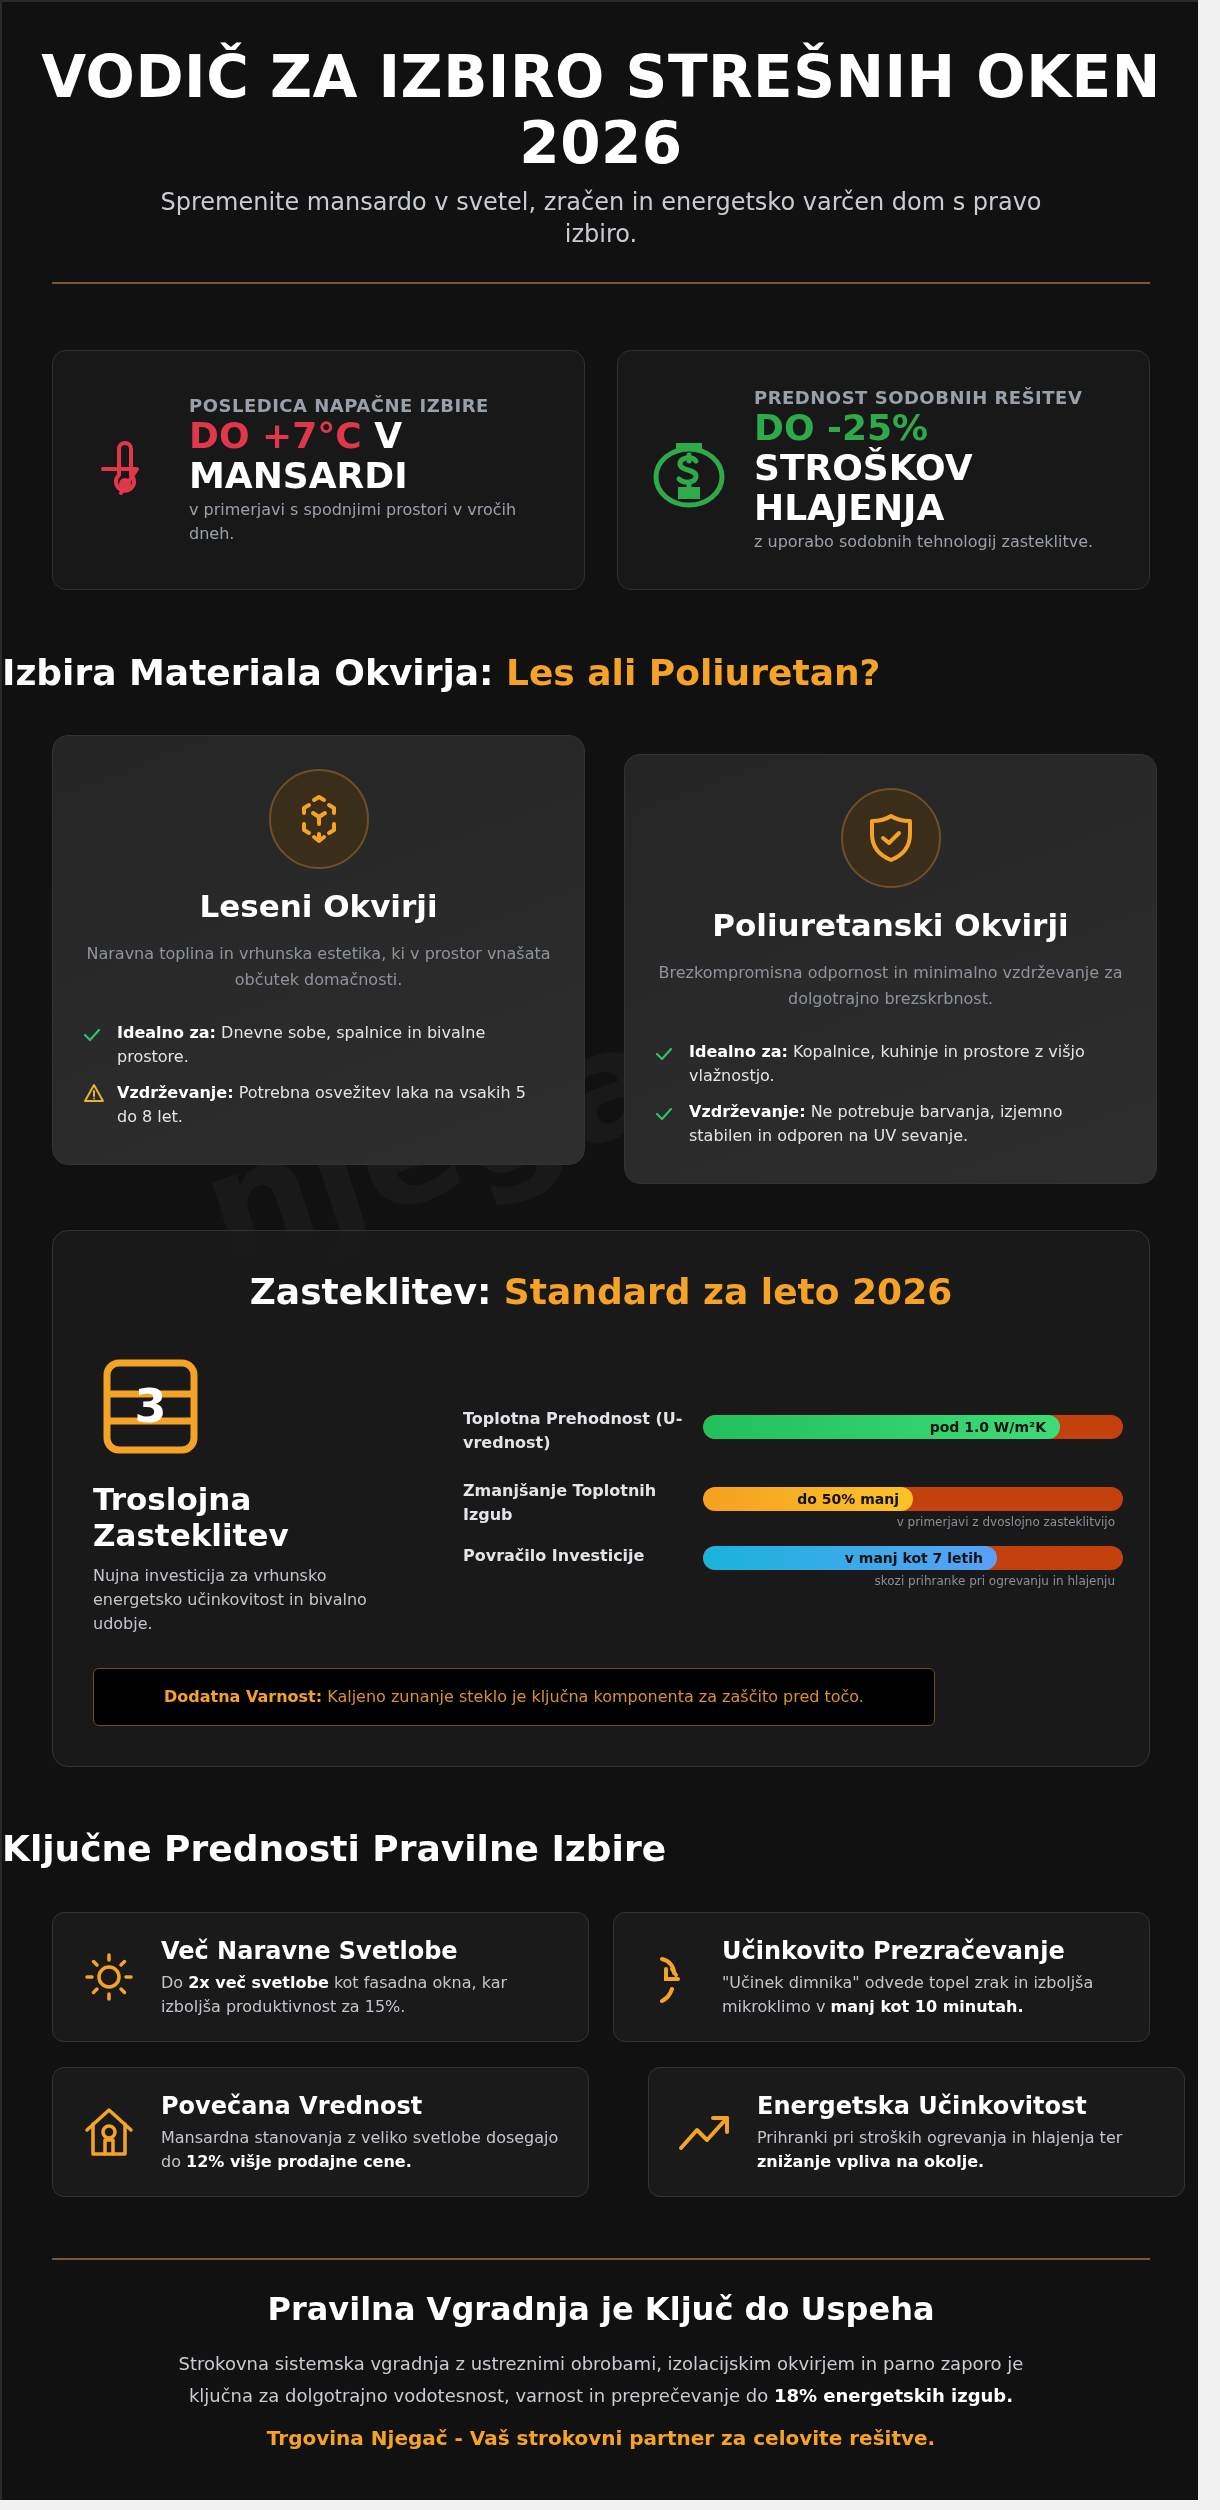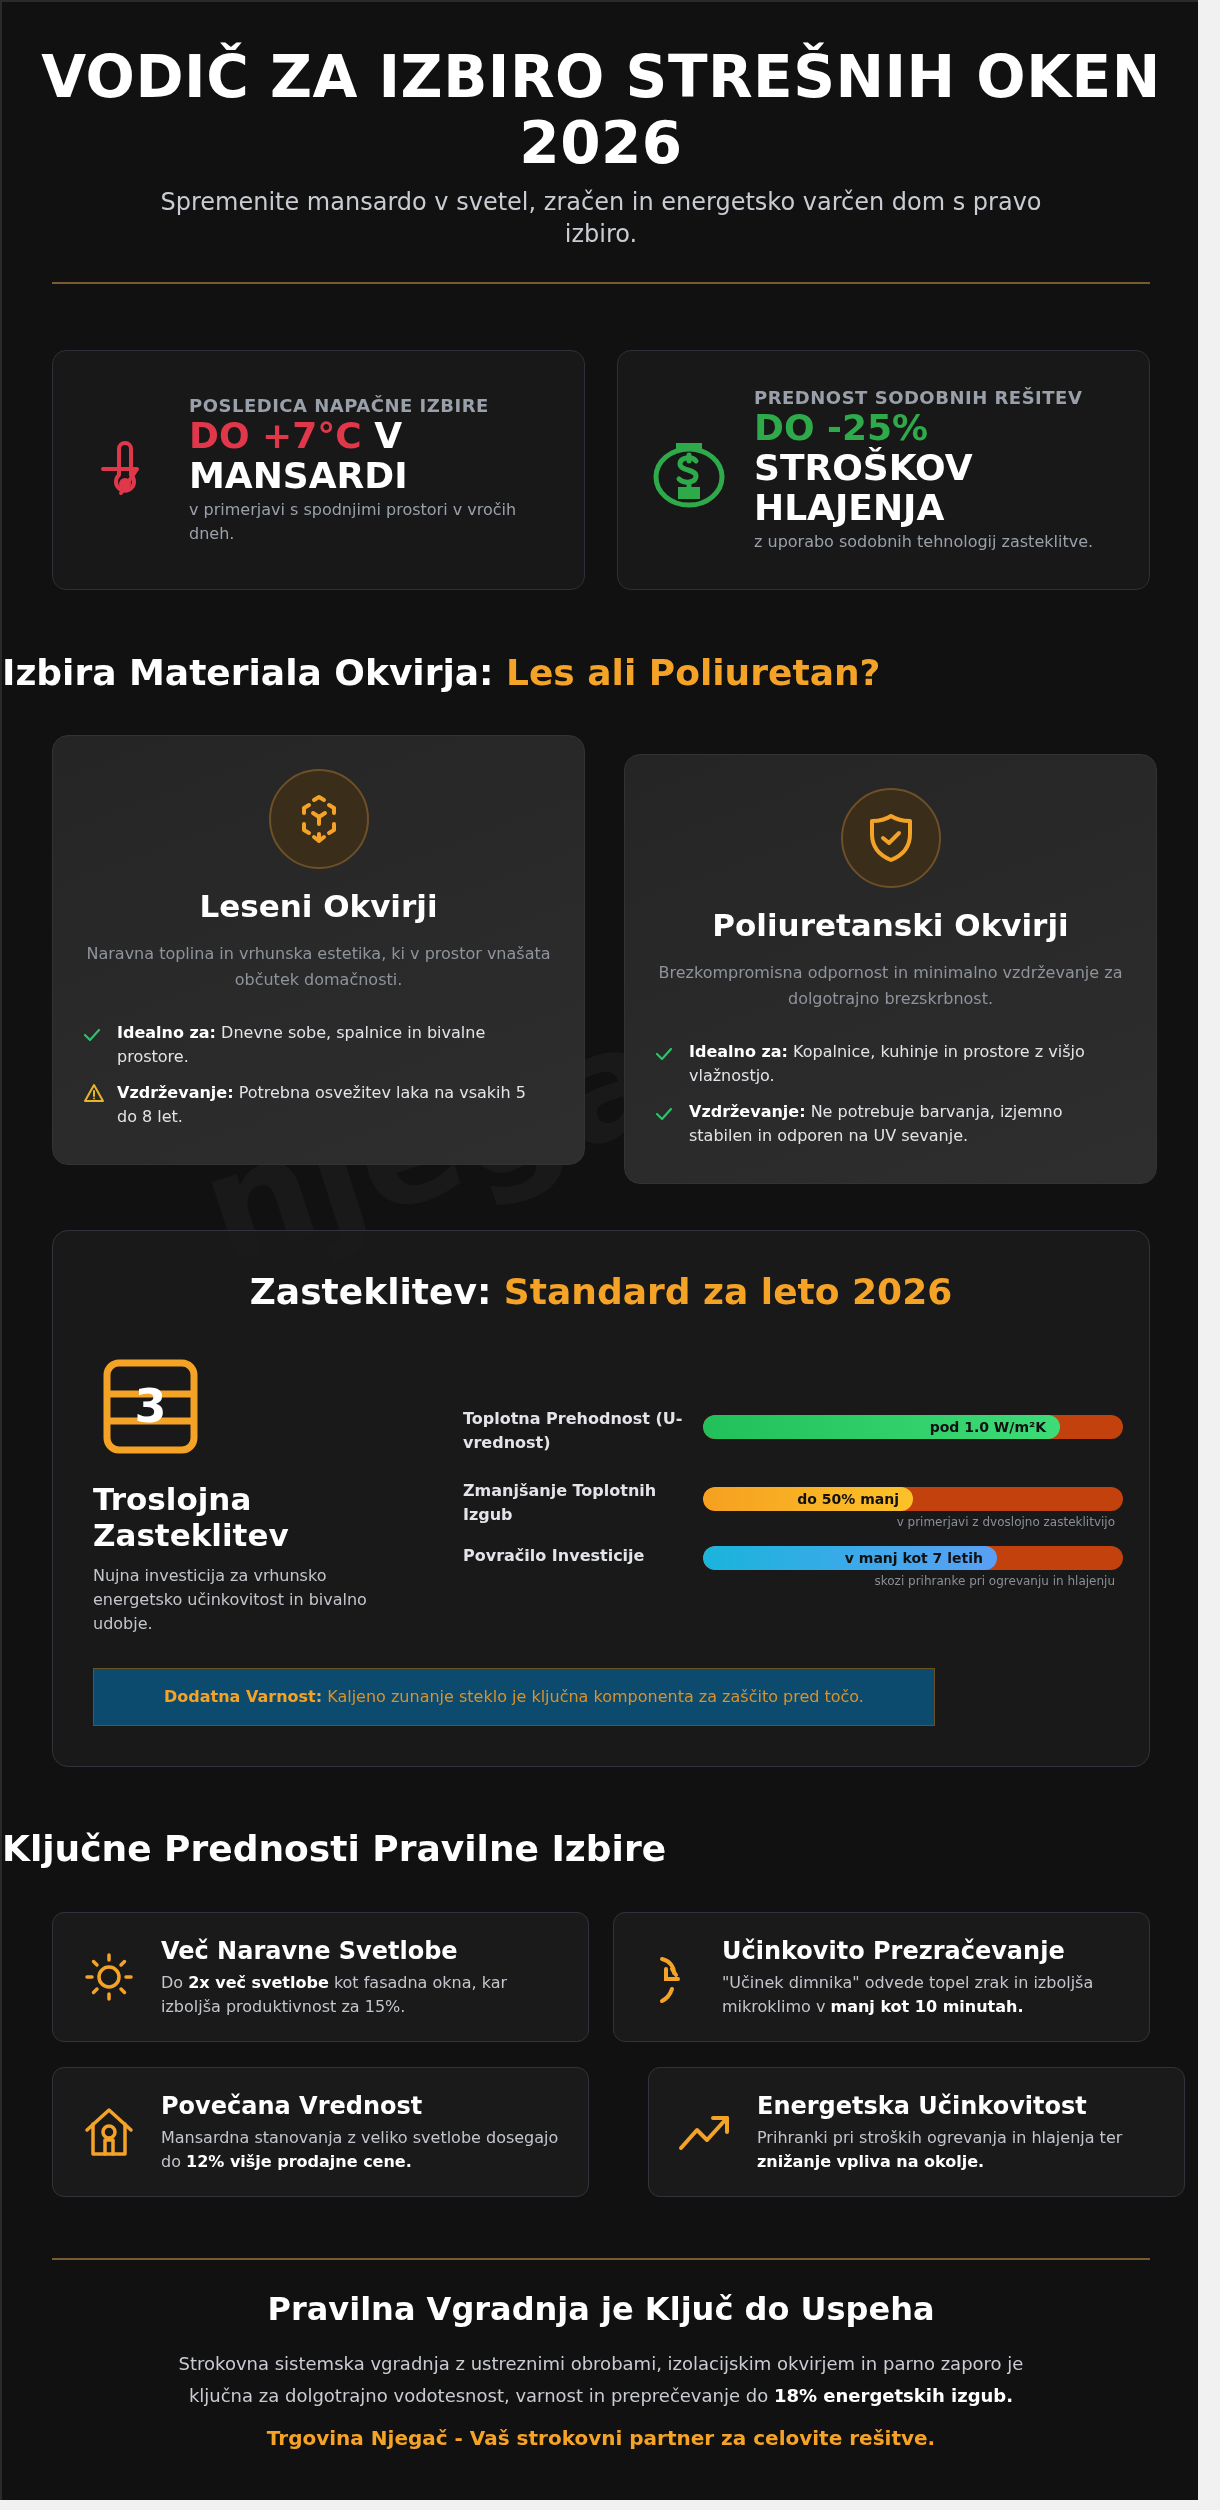--- a/index.html
+++ b/index.html
@@ -31,21 +31,21 @@
   .glaze-title { position:absolute; left:0; right:0; top:40px; text-align:center; font-size:36px; font-weight:bold; color:#fff; }
   .glaze-icon { position:absolute; left:50px; top:128px; width:95px; height:95px; }
   .glaze-num { position:absolute; left:50px; top:128px; width:95px; height:95px; text-align:center; line-height:95px; font-size:46px; font-weight:bold; color:#fff; }
   .glaze-h { position:absolute; left:40px; top:250px; color:#fff; font-size:31px; font-weight:bold; line-height:36px; width:320px; }
   .glaze-desc { position:absolute; left:40px; top:333px; width:320px; color:#c3c6cc; font-size:16px; line-height:24px; }
   .metric { position:absolute; left:410px; width:650px; }
   .metric-label { position:absolute; left:0; width:220px; color:#e2e4e8; font-size:16px; font-weight:bold; line-height:24px; }
   .track { position:absolute; left:240px; width:420px; height:24px; border-radius:12px; background:#c2410c; overflow:hidden; }
   .fill { height:24px; border-radius:12px; text-align:right; box-sizing:border-box; padding-right:14px; font-size:14px; font-weight:bold; color:#111; line-height:24px; }
   .metric-note { position:absolute; right:-2px; color:#8a8f97; font-size:12px; }
-  .safety { position:absolute; left:40px; top:437px; width:842px; height:58px; background:#0c4a6e; border:1px solid #6a5020; border-radius:0; box-sizing:border-box; text-align:center; line-height:56px; color:#d8922c; font-size:16px; }
+  .safety { position:absolute; left:40px; top:437px; width:842px; height:58px; background:#000000; border:1px solid #6a5020; border-radius:6px; box-sizing:border-box; text-align:center; line-height:56px; color:#d8922c; font-size:16px; }
   .safety b { color:#f5a327; }
   .ben-card { width:537px; height:130px; background:#1a1a1a; border:1px solid #30343a; border-radius:12px; box-sizing:border-box; }
   .ben-icon { position:absolute; left:28px; top:36px; width:56px; height:56px; }
   .ben-title { position:absolute; left:108px; top:24px; color:#fff; font-size:24px; font-weight:bold; }
   .ben-desc { position:absolute; left:108px; right:24px; top:58px; color:#c3c6cc; font-size:16px; line-height:24px; }
   .ben-desc b { color:#fff; }
   .final-h { left:0; width:1198px; top:2288px; text-align:center; color:#fff; font-size:32px; font-weight:bold; }
   .final-p { left:170px; width:858px; top:2346px; text-align:center; color:#c9ccd2; font-size:18px; line-height:32px; }
   .final-p b { color:#fff; }
   .footer-line { left:0; width:1198px; top:2424px; text-align:center; color:#f5a327; font-size:20px; font-weight:bold; }

